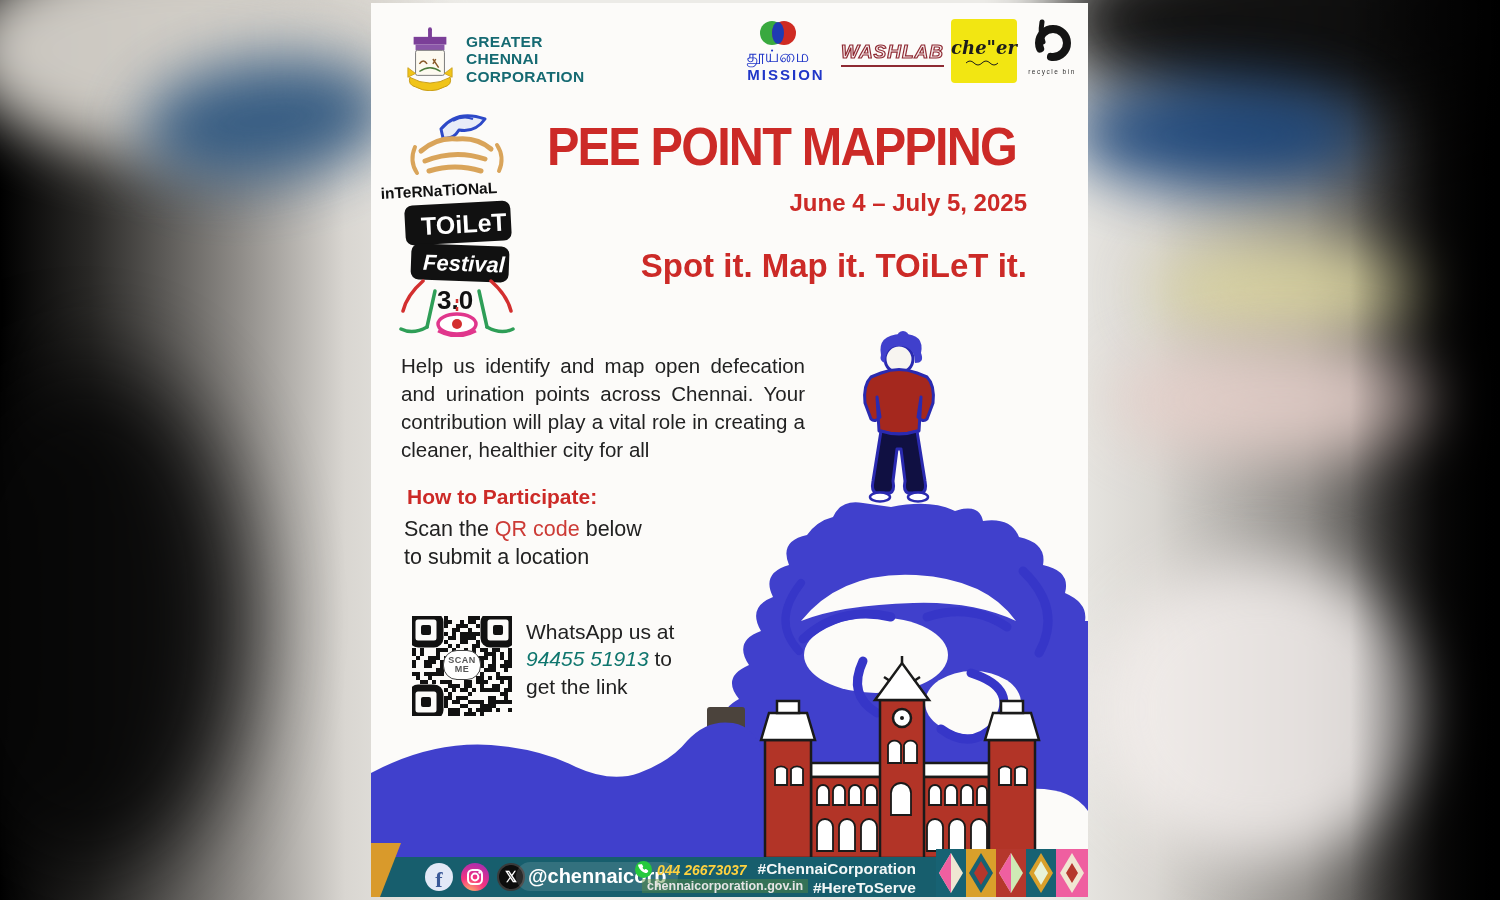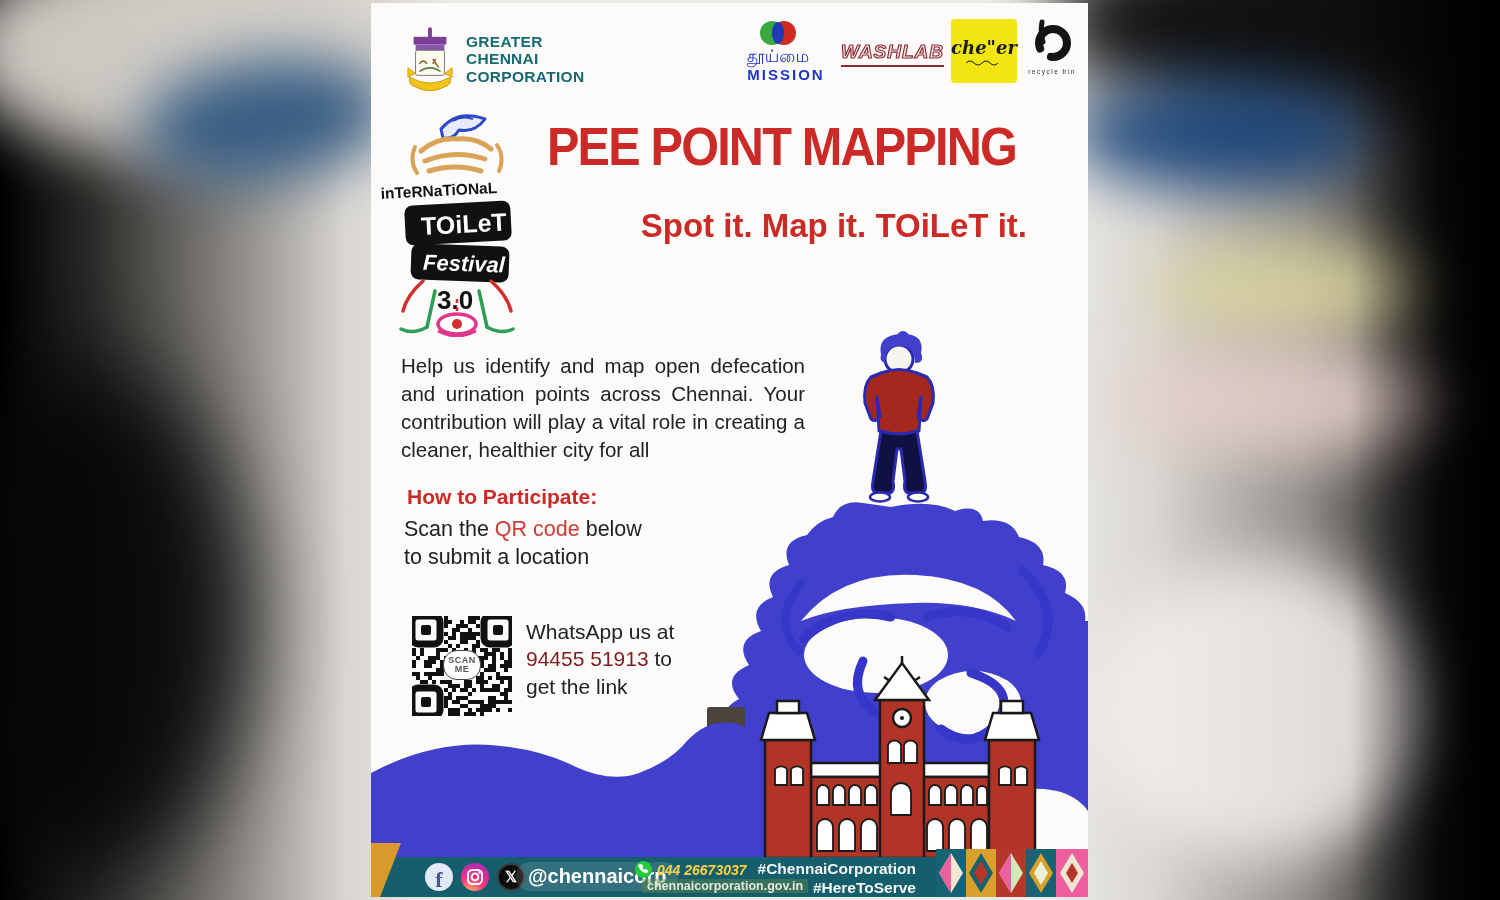--- a/index.html
+++ b/index.html
@@ -63,21 +63,21 @@
     font-size:22px; font-weight:bold; color:#222; }
 
   
   .qr-wrap { position:absolute; left:41px; top:613px; width:100px; height:100px; }
   .qr-center { position:absolute; left:31px; top:34px; width:38px; height:30px; background:#fff;
     border:1px solid #444; border-radius:14px; display:flex; flex-direction:column;
     align-items:center; justify-content:center; line-height:1; }
   .qr-center span { font-size:9px; font-weight:bold; color:#555; letter-spacing:.5px; }
   .wa-text { position:absolute; left:155px; top:615px; width:190px; font-size:21px;
     color:#222; line-height:1.3; }
-  .wa-number { color:#7f1d1d; }
+  .wa-number { color:#0f766e;font-style:italic; }
 
   
   .illus { position:absolute; left:0; top:318px; width:717px; height:537px; }
 
   
   .footer { position:absolute; left:0; bottom:0; width:717px; height:40px; background:#175e6d; z-index:8; }
   .corner-ribbon { position:absolute; left:0; bottom:0; width:30px; height:54px; background:#d99a2b;
     clip-path:polygon(0 0, 100% 0, 30% 100%, 0 100%); z-index:9; }
   .socials { position:absolute; left:54px; top:6px; display:flex; gap:8px; }
   .sicon { width:28px; height:28px; border-radius:50%; display:flex; align-items:center;
@@ -173,20 +173,21 @@
       <path d="M60,188 l-8,36 M104,188 l8,36" stroke="#2e9e57" stroke-width="3.5" fill="none" stroke-linecap="round"></path>
       <path d="M52,224 q-14,8 -26,2 M112,224 q14,8 26,2" stroke="#2e9e57" stroke-width="3.5" fill="none" stroke-linecap="round"></path>
       <path d="M82,196 v16" stroke="#d32f2f" stroke-width="2.5" stroke-dasharray="4 4"></path>
       <ellipse cx="82" cy="221" rx="19" ry="10" fill="#fff" stroke="#e0368c" stroke-width="3.5"></ellipse>
       <circle cx="82" cy="221" r="5" fill="#d32f2f"></circle>
       <path d="M63,228 q19,10 38,0" stroke="#e0368c" stroke-width="3" fill="none"></path>
     </svg>
 
     <div class="title-block">
       <div class="main-title">PEE POINT MAPPING</div>
+      <div class="dates">June 4 – July 5, 2025</div>
       <div class="tagline">Spot it. Map it. TOiLeT it.</div>
     </div>
 
     <p class="body-copy">Help us identify and map open defecation and urination points across Chennai. Your contribution will play a vital role in creating a cleaner, healthier city for all</p>
     <div class="howto-heading">How to Participate:</div>
     <div class="scan-line"><span>Scan the </span><span class="scan-red">QR code</span><span> below</span><br>
       <span>to submit a location</span>
     </div>
 
     <div class="qr-wrap">

